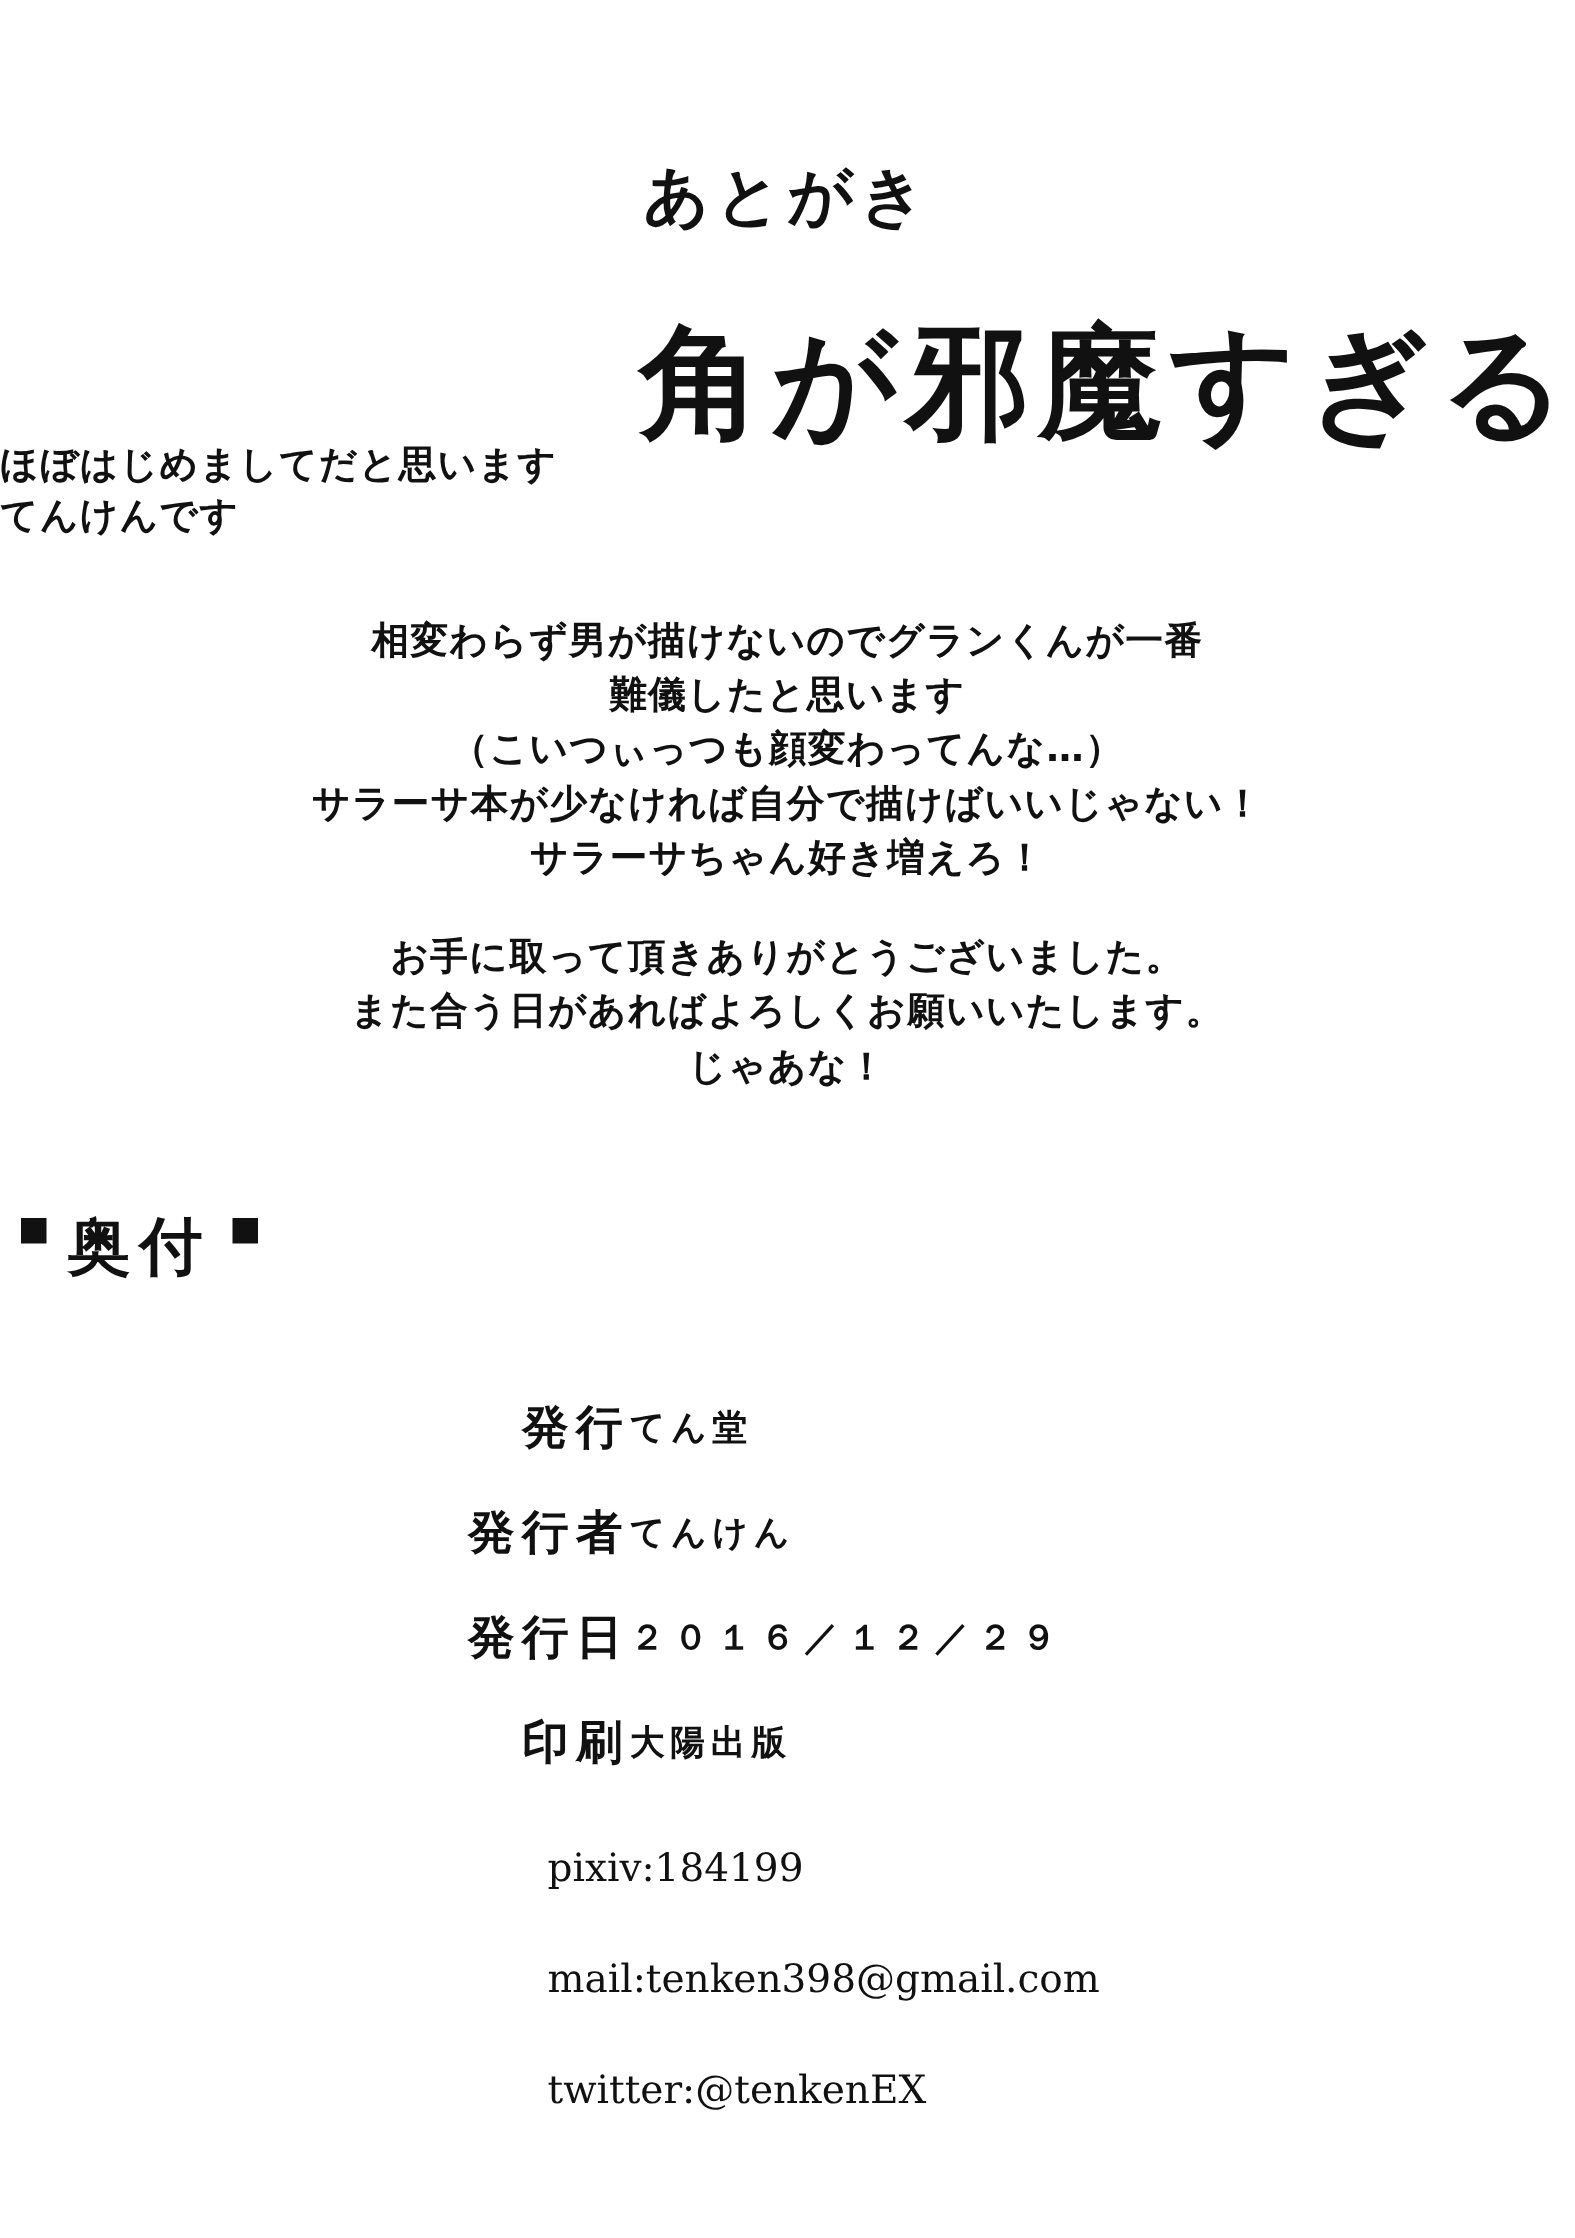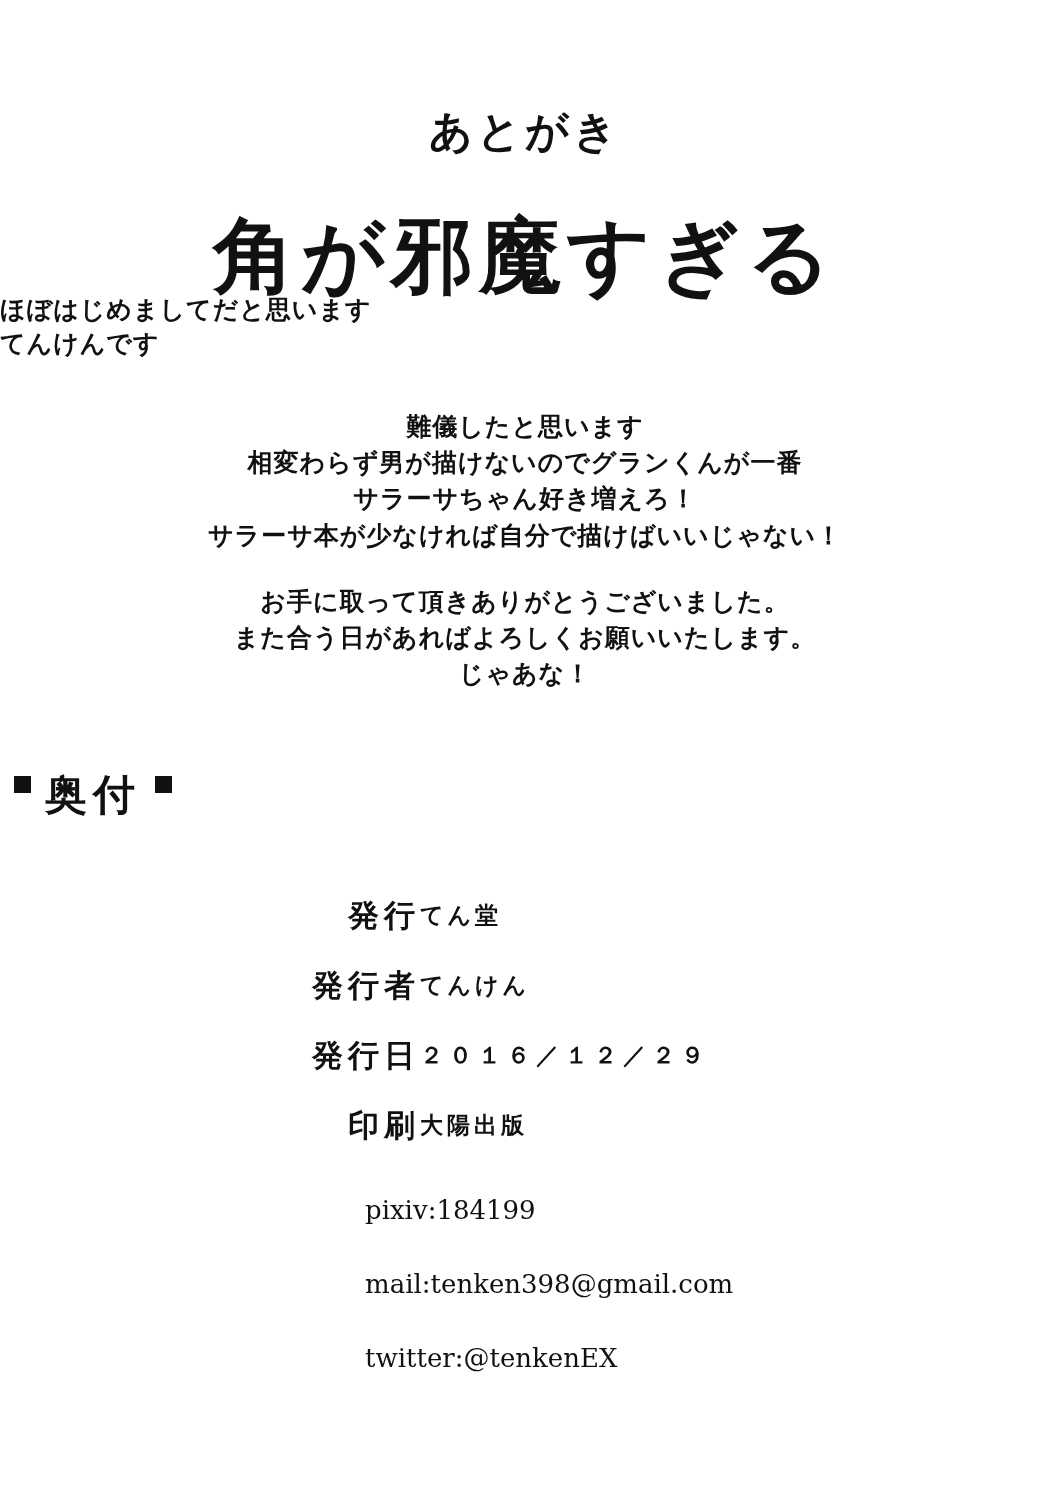--- a/index.html
+++ b/index.html
@@ -20,21 +20,21 @@
   .afterword-heading {
     text-align: center;
     font-size: 43px;
     font-weight: bold;
     letter-spacing: 4px;
     margin-top: 108px;
     line-height: 1.1;
   }
 
   .main-title {
-    text-align: center;
+    text-align: right;
     font-size: 82px;
     font-weight: bold;
     letter-spacing: 6px;
     margin-top: 58px;
     line-height: 1.05;
   }
 
   .subtitle-block {
     text-align: left;
     margin-top: -6px;
@@ -124,24 +124,25 @@
   <div class="afterword-heading">あとがき</div>
 
   <div class="main-title">角が邪魔すぎる</div>
 
   <div class="subtitle-block">
     <div class="subtitle-line">ほぼはじめましてだと思います</div>
     <div class="subtitle-line">てんけんです</div>
   </div>
 
   <div class="body-block">
+    <div class="body-line">相変わらず男が描けないのでグランくんが一番</div>
     <div class="body-line">難儀したと思います</div>
-    <div class="body-line">相変わらず男が描けないのでグランくんが一番</div>
+    <div class="body-line">（こいつぃっつも顔変わってんな…）</div>
+    <div class="body-line">サラーサ本が少なければ自分で描けばいいじゃない！</div>
     <div class="body-line">サラーサちゃん好き増えろ！</div>
-    <div class="body-line">サラーサ本が少なければ自分で描けばいいじゃない！</div>
     <div class="body-line spacer-line"></div>
     <div class="body-line">お手に取って頂きありがとうございました。</div>
     <div class="body-line">また合う日があればよろしくお願いいたします。</div>
     <div class="body-line">じゃあな！</div>
   </div>
 
   <div class="colophon-heading">
     <span class="sq"></span><span>奥付</span><span class="sq"></span>
   </div>
 

